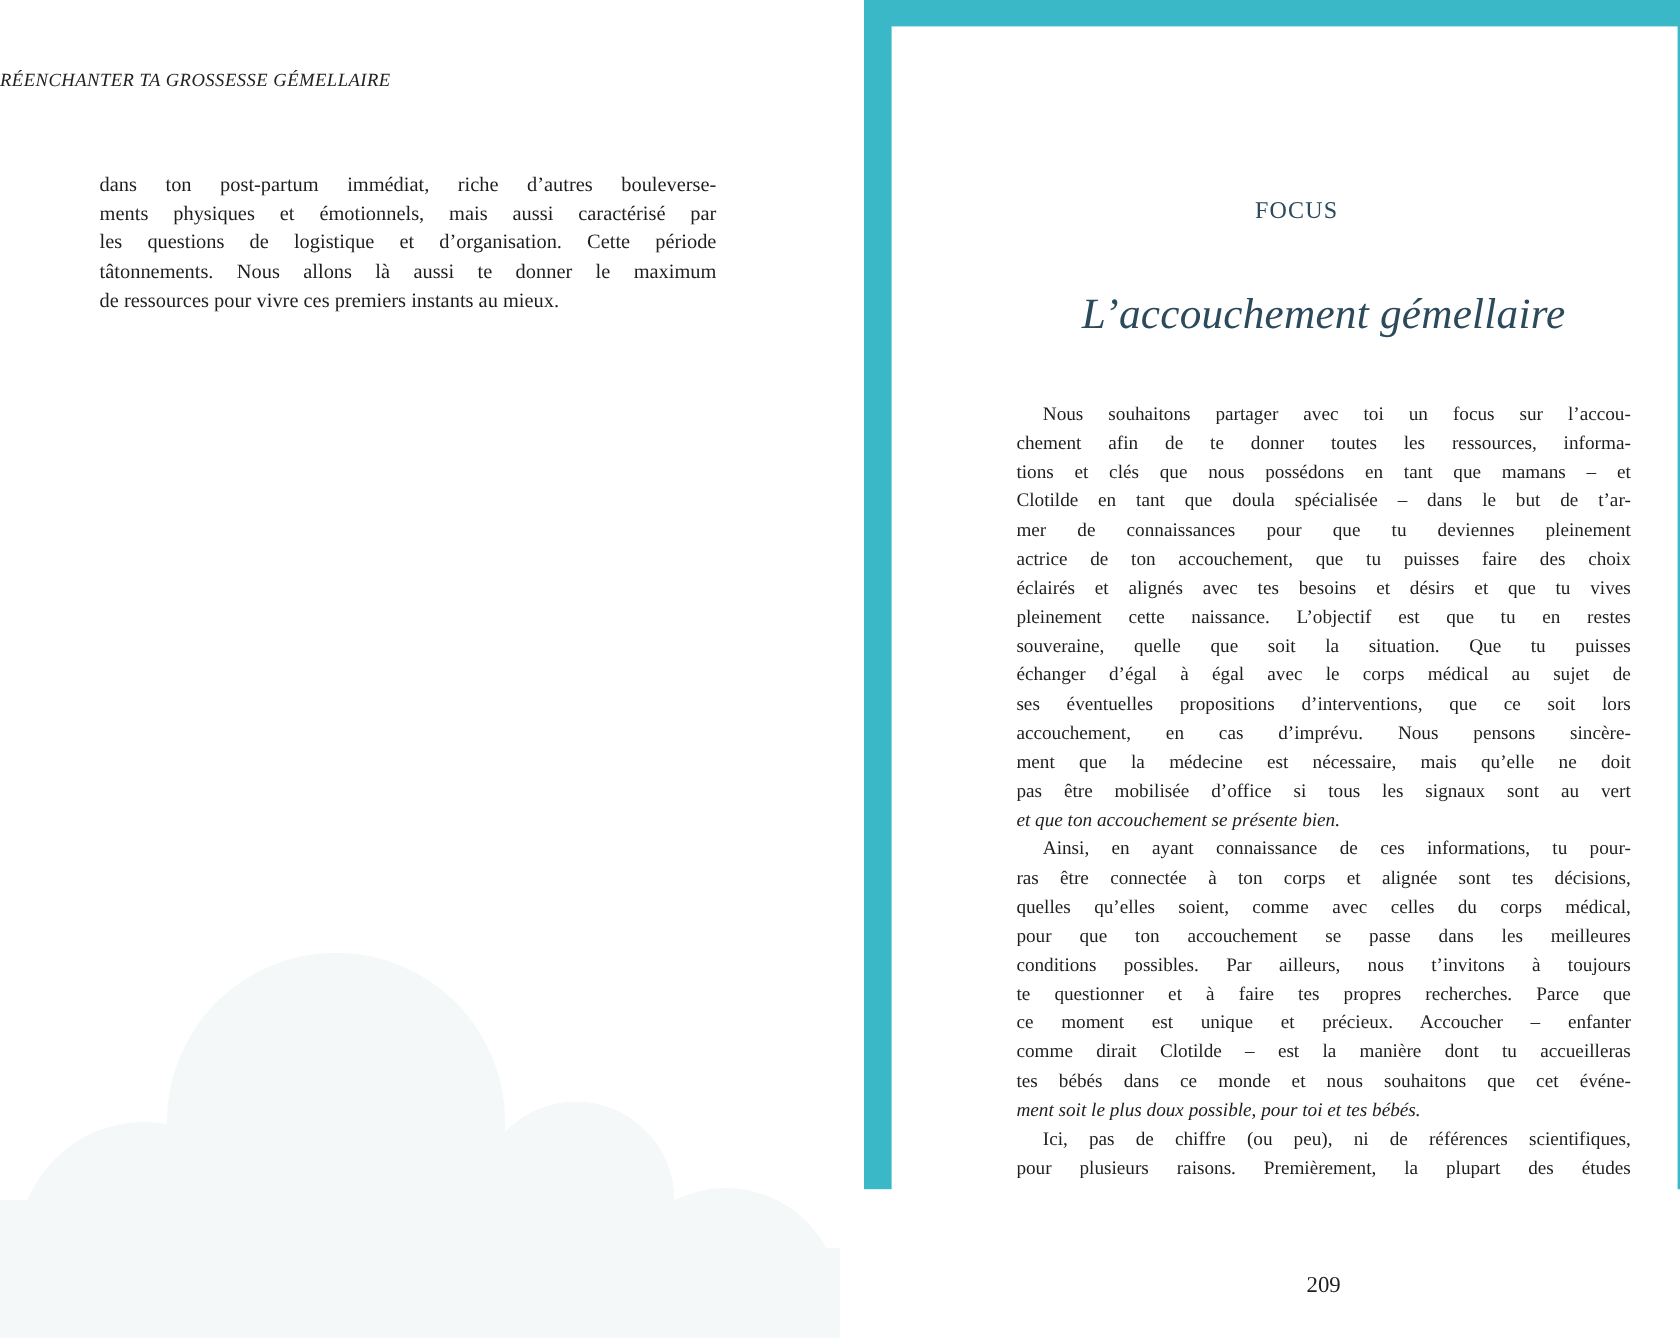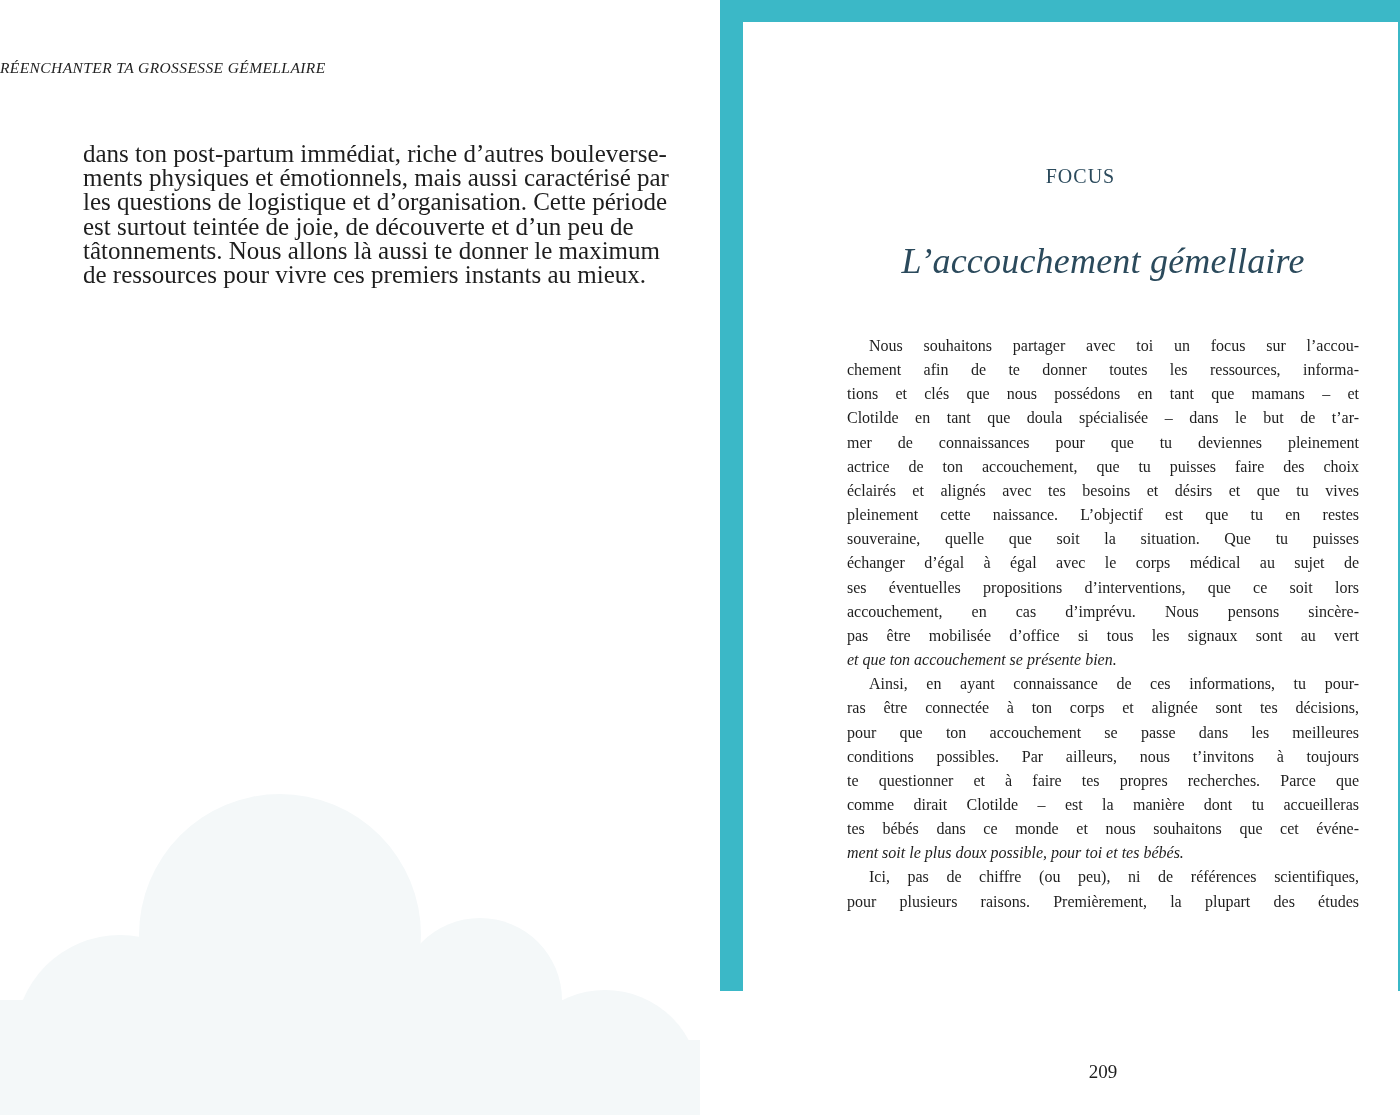--- a/index.html
+++ b/index.html
@@ -41,21 +41,21 @@
       font-style: italic;
       font-size: 15.5px;
       letter-spacing: 0.4px;
       color: #222;
     }
     .left-text {
       position: absolute;
       left: 83px;
       top: 142px;
       width: 514px;
-      font-size: 25px;
+      font-size: 17px;
       line-height: 24.2px;
       text-align: justify;
       color: #1e1e1e;
     }
     .left-text .line {
       display: block;
       text-align: justify;
       text-align-last: justify;
       white-space: nowrap;
     }
@@ -148,21 +148,20 @@
       <rect x="20" y="1040" width="680" height="75"></rect>
     </g>
   </svg>
 
   <div class="running-head">RÉENCHANTER TA GROSSESSE GÉMELLAIRE</div>
 
   <div class="left-text">
     <span class="line">dans ton post-partum immédiat, riche d’autres bouleverse-</span>
     <span class="line">ments physiques et émotionnels, mais aussi caractérisé par</span>
     <span class="line">les questions de logistique et d’organisation. Cette période</span>
-    <span class="line">est surtout teintée de joie, de découverte et d’un peu de</span>
     <span class="line">tâtonnements. Nous allons là aussi te donner le maximum</span>
     <span class="line last">de ressources pour vivre ces premiers instants au mieux.</span>
   </div>
 </div>
 
 <div class="right-page" style="background: rgb(59, 184, 199);">
   <div class="frame-inner">
     <div class="focus-label" style="color: rgb(43, 74, 92);">FOCUS</div>
     <div class="focus-title" style="color: rgb(43, 74, 92);">L’accouchement gémellaire</div>
 
@@ -172,27 +171,30 @@
       <span class="line">tions et clés que nous possédons en tant que mamans – et</span>
       <span class="line">Clotilde en tant que doula spécialisée – dans le but de t’ar-</span>
       <span class="line">mer de connaissances pour que tu deviennes pleinement</span>
       <span class="line">actrice de ton accouchement, que tu puisses faire des choix</span>
       <span class="line">éclairés et alignés avec tes besoins et désirs et que tu vives</span>
       <span class="line">pleinement cette naissance. L’objectif est que tu en restes</span>
       <span class="line">souveraine, quelle que soit la situation. Que tu puisses</span>
       <span class="line">échanger d’égal à égal avec le corps médical au sujet de</span>
       <span class="line">ses éventuelles propositions d’interventions, que ce soit lors</span>
       <span class="line">accouchement, en cas d’imprévu. Nous pensons sincère-</span>
+      <span class="line">ment que la médecine est nécessaire, mais qu’elle ne doit</span>
       <span class="line">pas être mobilisée d’office si tous les signaux sont au vert</span>
       <span class="line last">et que ton accouchement se présente bien.</span>
       <span class="line indent">Ainsi, en ayant connaissance de ces informations, tu pour-</span>
       <span class="line">ras être connectée à ton corps et alignée sont tes décisions,</span>
+      <span class="line">quelles qu’elles soient, comme avec celles du corps médical,</span>
       <span class="line">pour que ton accouchement se passe dans les meilleures</span>
       <span class="line">conditions possibles. Par ailleurs, nous t’invitons à toujours</span>
       <span class="line">te questionner et à faire tes propres recherches. Parce que</span>
+      <span class="line">ce moment est unique et précieux. Accoucher – enfanter</span>
       <span class="line">comme dirait Clotilde – est la manière dont tu accueilleras</span>
       <span class="line">tes bébés dans ce monde et nous souhaitons que cet événe-</span>
       <span class="line last">ment soit le plus doux possible, pour toi et tes bébés.</span>
       <span class="line indent">Ici, pas de chiffre (ou peu), ni de références scientifiques,</span>
       <span class="line">pour plusieurs raisons. Premièrement, la plupart des études</span>
     </div>
 
     <div class="page-number">209</div>
   </div>
 </div>

